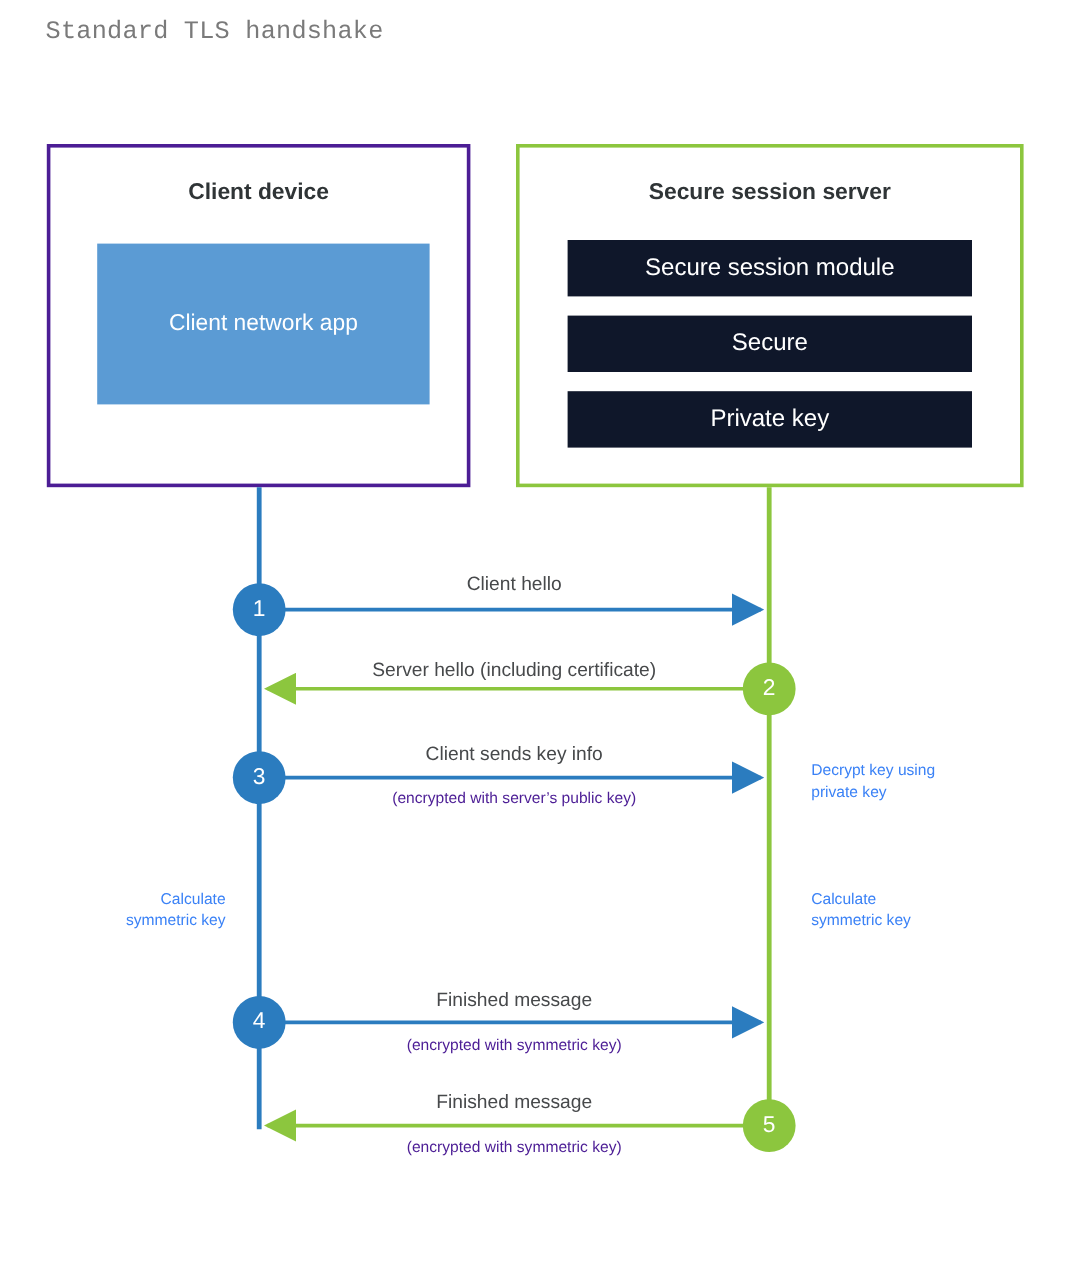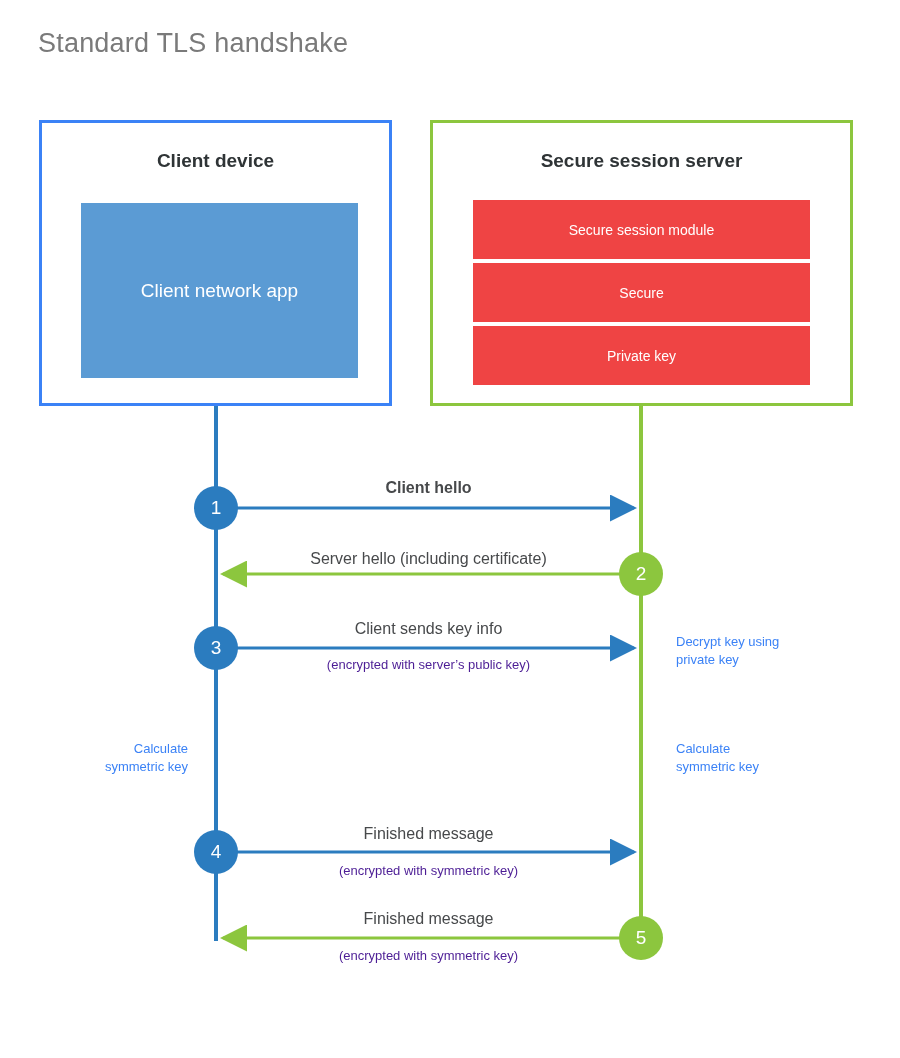--- a/index.html
+++ b/index.html
@@ -16,40 +16,41 @@
     width: 900px;
     height: 1058px;
     background: #ffffff;
     overflow: hidden;
   }
 
   
   #page-title {
     position: absolute;
     left: 38px;
-    top: 28px;
-    font-size: 27px;
+    top: 16px;
+    font-size: 21px;
     font-weight: 300;
     color: #7a7a7a;
     letter-spacing: 0.2px;
     white-space: nowrap;
+    font-family: Liberation Mono, monospace;
   }
 
   
   .party-box {
     position: absolute;
     background: #ffffff;
     box-sizing: border-box;
   }
   #client-box {
     left: 39px;
     top: 120px;
     width: 353px;
     height: 286px;
-    border: 3px solid #3b82f6;
+    border: 3px solid #4c1d95;
   }
   #server-box {
     left: 430px;
     top: 120px;
     width: 423px;
     height: 286px;
     border: 3px solid #8cc63e;
     padding-left: 10px;
   }
   .party-title {
@@ -62,41 +63,41 @@
     font-weight: bold;
     color: #2f3436;
   }
 
   
   #client-app-block {
     position: absolute;
     left: 39px;
     top: 80px;
     width: 277px;
-    height: 175px;
+    height: 134px;
     background: #5b9bd4;
     color: #ffffff;
     font-size: 19px;
     font-weight: 300;
     display: flex;
     align-items: center;
     justify-content: center;
     text-align: center;
     line-height: 1.35;
     padding: 0 12px;
     box-sizing: border-box;
   }
   .server-block {
     position: absolute;
     left: 40px;
     width: 337px;
-    height: 59px;
-    background: #ef4444;
+    height: 47px;
+    background: #0f172a;
     color: #ffffff;
-    font-size: 14px;
+    font-size: 20px;
     font-weight: 300;
     display: flex;
     align-items: center;
     justify-content: center;
     text-align: center;
     box-sizing: border-box;
   }
   .server-block.b0 { top: 77px; }
   .server-block.b1 { top: 140px; }
   .server-block.b2 { top: 203px; }
@@ -197,21 +198,21 @@
 
     <line x1="641" y1="938" x2="223" y2="938" stroke="#8cc63e" stroke-width="3" marker-end="url(#arrow-green)"></line>
   </svg>
 
   <div class="step-circle client" style="left:194px; top:486px;">1</div>
   <div class="step-circle server" style="left:619px; top:552px;">2</div>
   <div class="step-circle client" style="left:194px; top:626px;">3</div>
   <div class="step-circle client" style="left:194px; top:830px;">4</div>
   <div class="step-circle server" style="left:619px; top:916px;">5</div>
 
-  <div class="msg-label" style="left:216px; top:479px; width:425px;font-weight:bold;">Client hello</div>
+  <div class="msg-label" style="left:216px; top:479px; width:425px;">Client hello</div>
 
   <div class="msg-label" style="left:216px; top:620px; width:425px;">Client sends key info</div>
 
   <div class="msg-label" style="left:216px; top:550px; width:425px;">Server hello (including certificate)</div>
   <div class="msg-sublabel" style="left:216px; top:657px; width:425px;">(encrypted with server’s public key)</div>
 
   <div class="msg-label" style="left:216px; top:825px; width:425px;">Finished message</div>
   <div class="msg-sublabel" style="left:216px; top:863px; width:425px;">(encrypted with symmetric key)</div>
 
   <div class="msg-label" style="left:216px; top:910px; width:425px;">Finished message</div>

